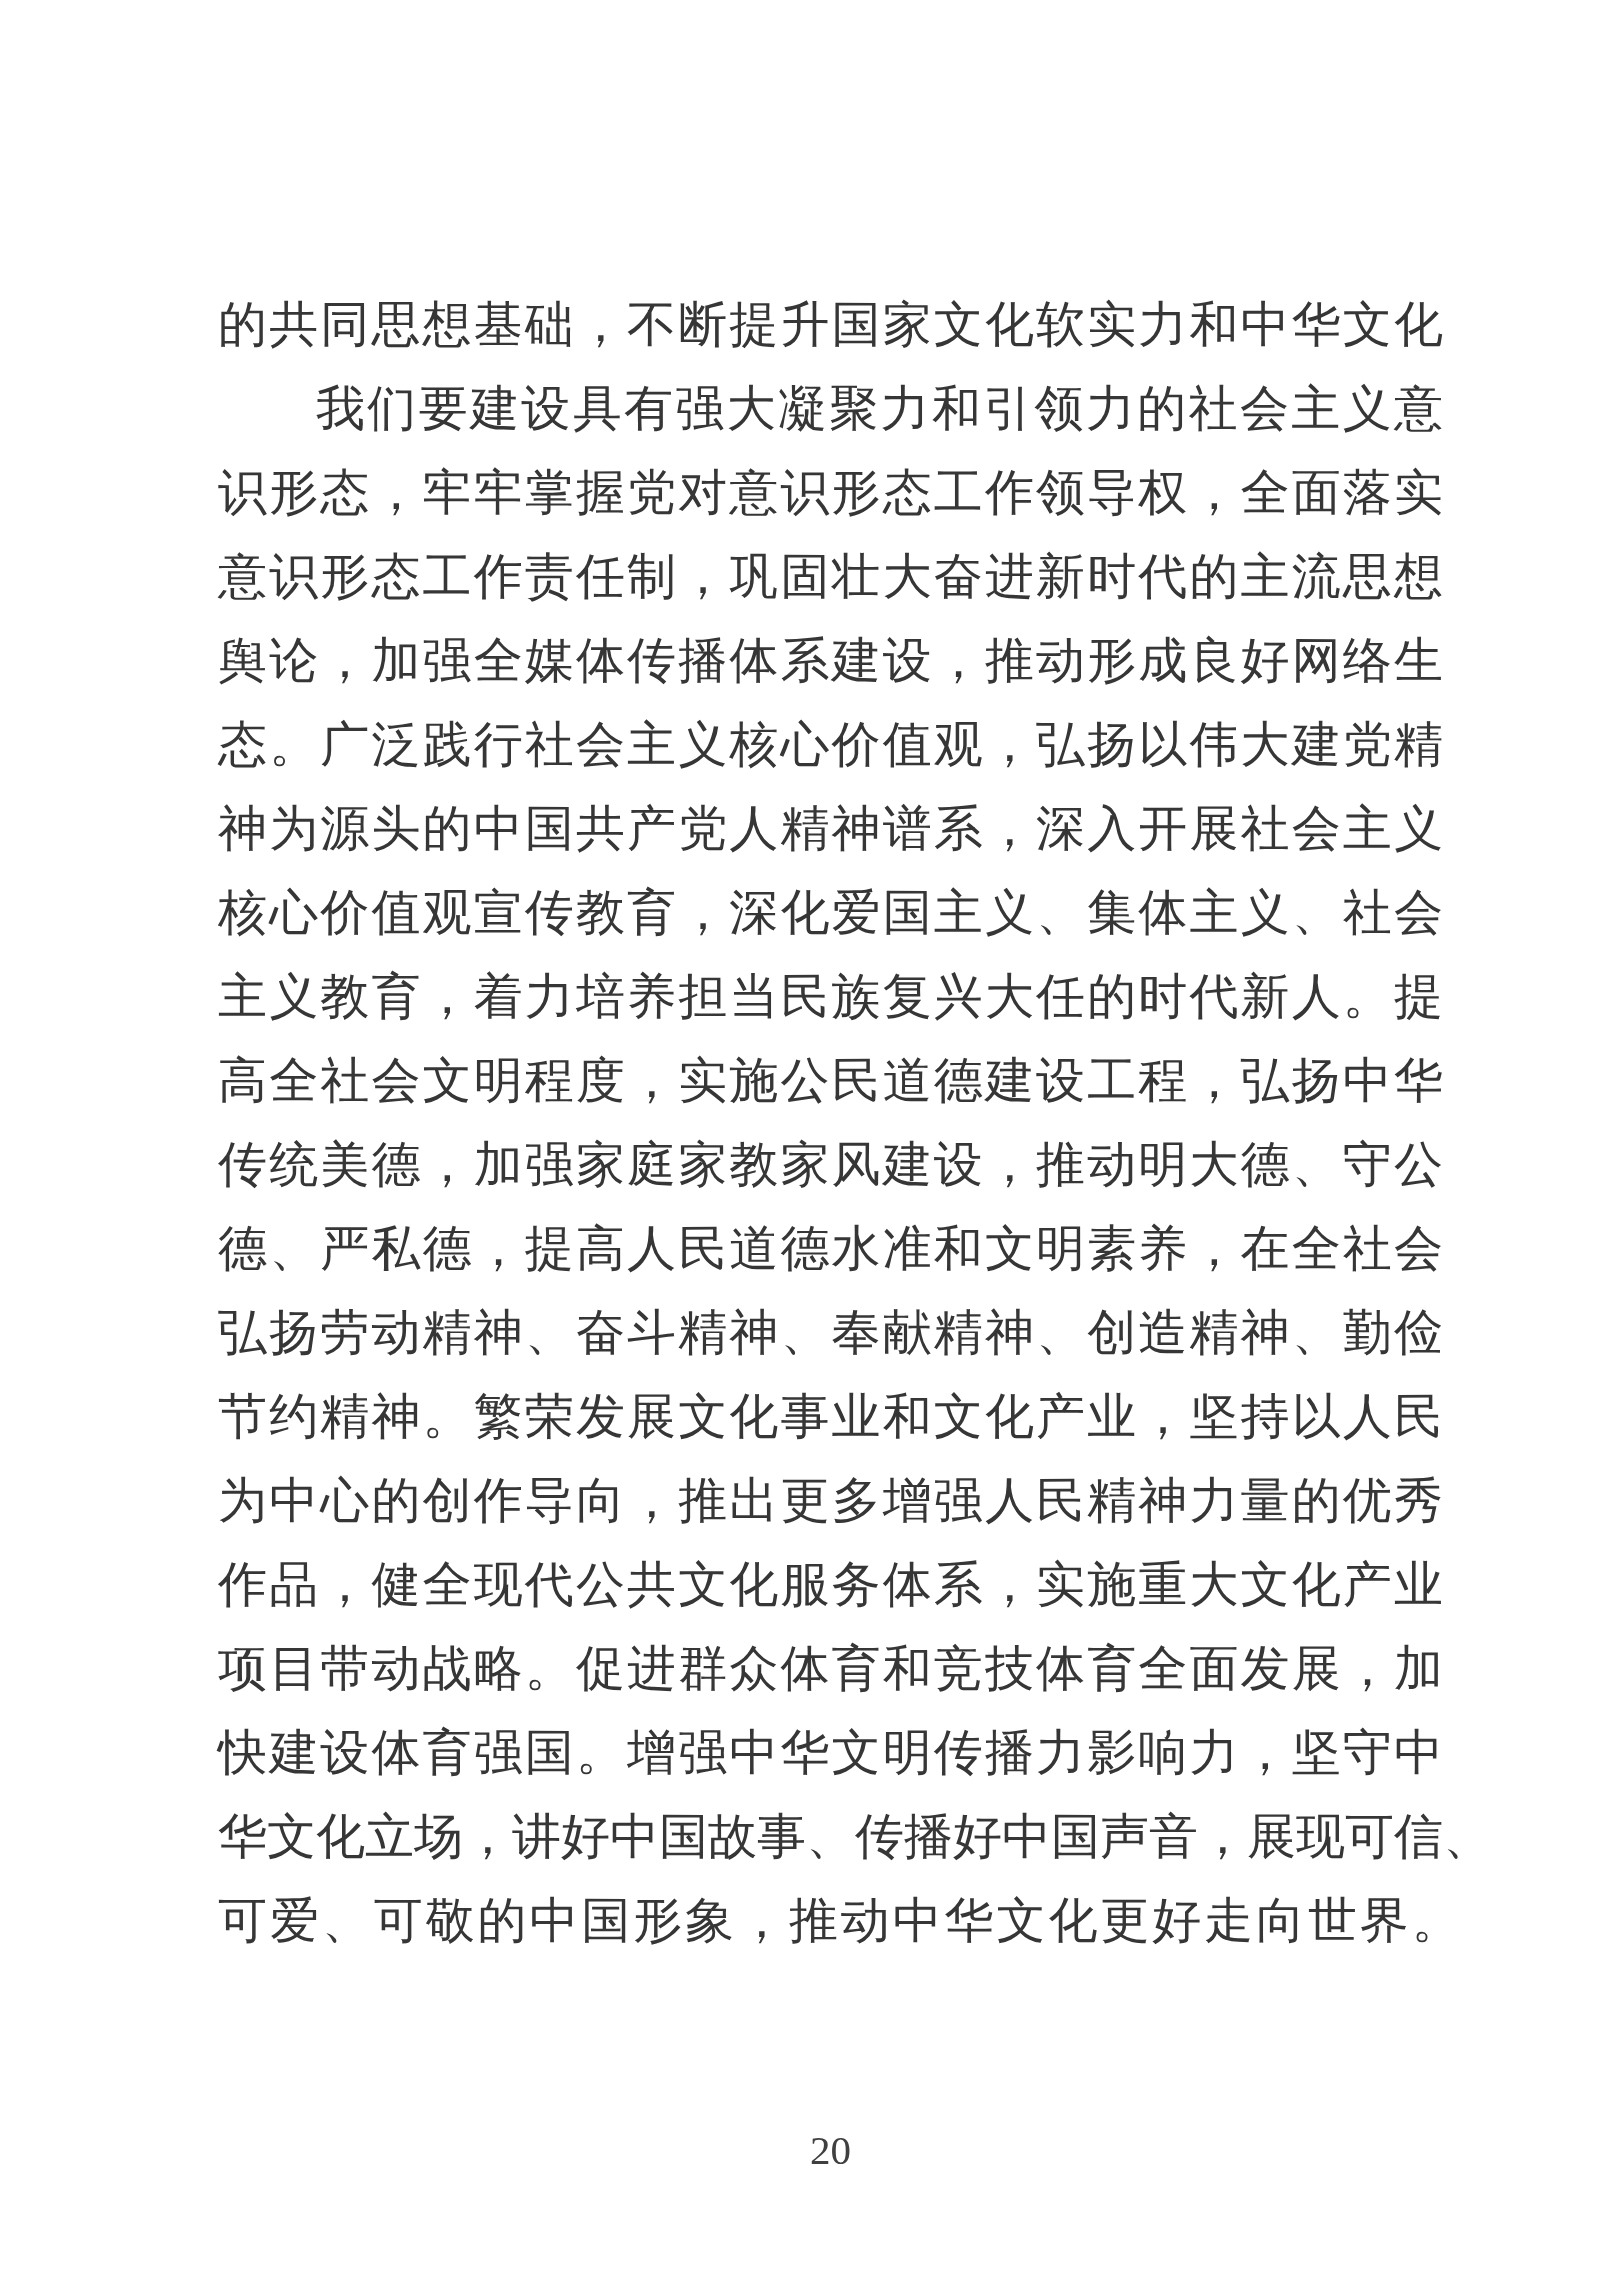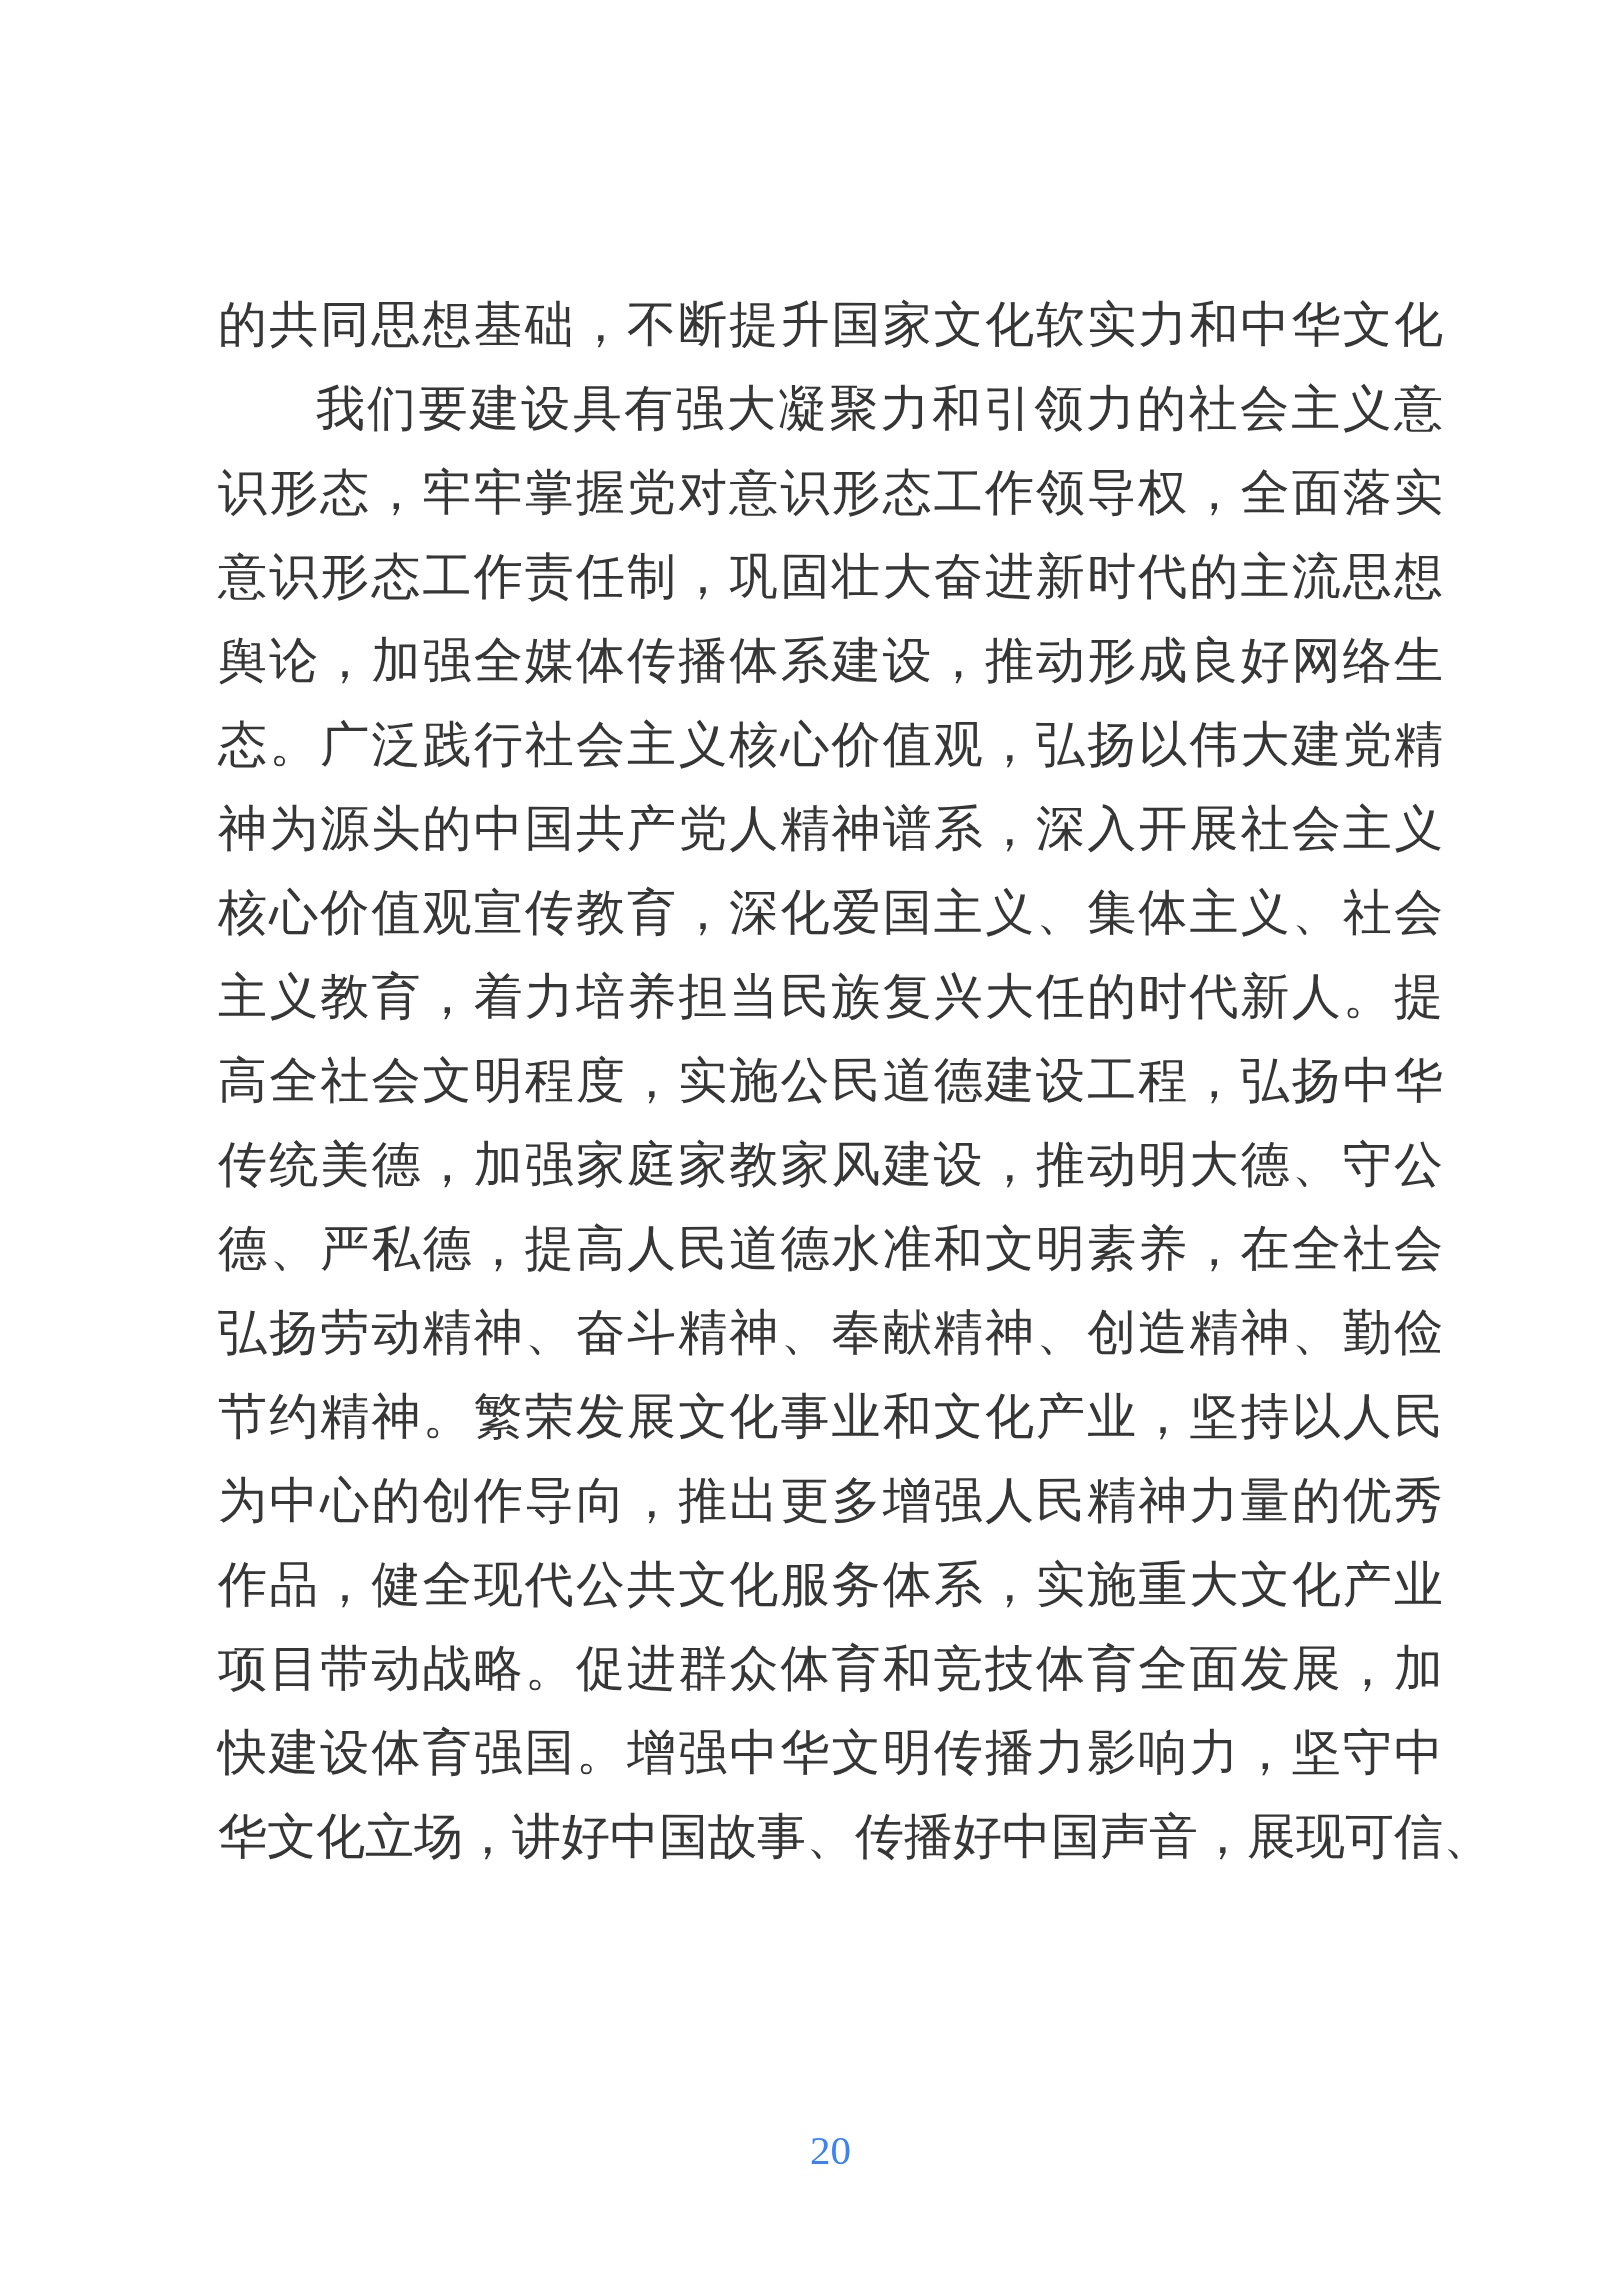--- a/index.html
+++ b/index.html
@@ -43,21 +43,21 @@
     padding-left: 98px;
   }
   .page-number {
     position: absolute;
     top: 2127px;
     left: 218px;
     width: 1225px;
     text-align: center;
     font-size: 41px;
     line-height: 47px;
-    color: #3b82f6;
+    color: #404040;
     font-family: "Liberation Serif", serif;
   }
 </style>
 </head>
 <body>
 
 <div class="page">
   <main class="text-block">
       <div class="line justify">
         <span>的</span>
@@ -546,16 +546,17 @@
         <span>国</span>
         <span>声</span>
         <span>音</span>
         <span>，</span>
         <span>展</span>
         <span>现</span>
         <span>可</span>
         <span>信</span>
         <span>、</span>
       </div>
+      <div class="line">可爱、可敬的中国形象，推动中华文化更好走向世界。</div>
     </main>
   <footer class="page-number">20</footer>
 </div>
 
 
 </body></html>

